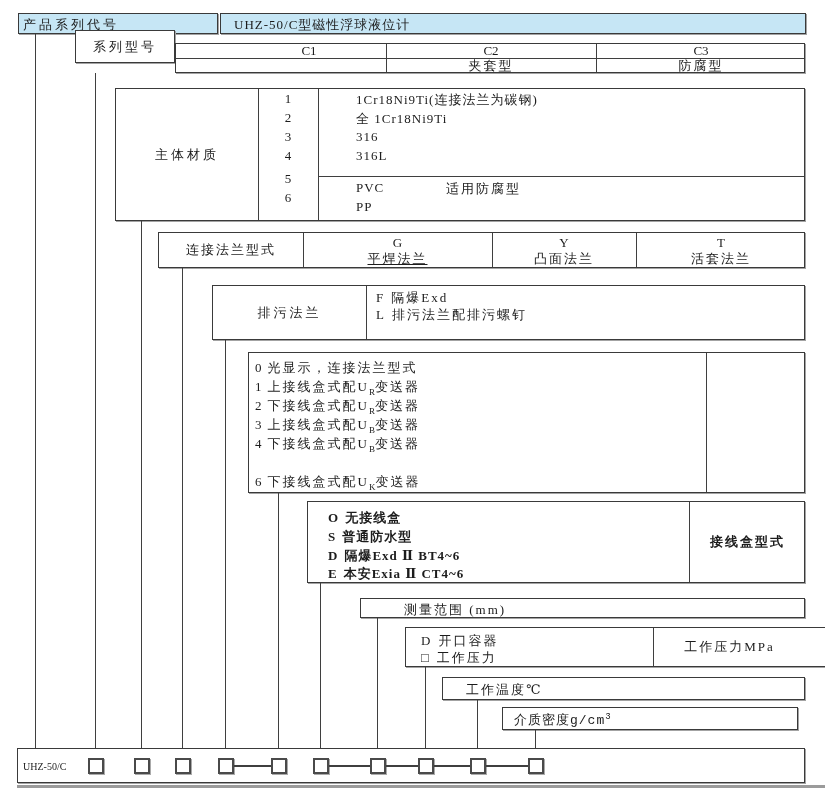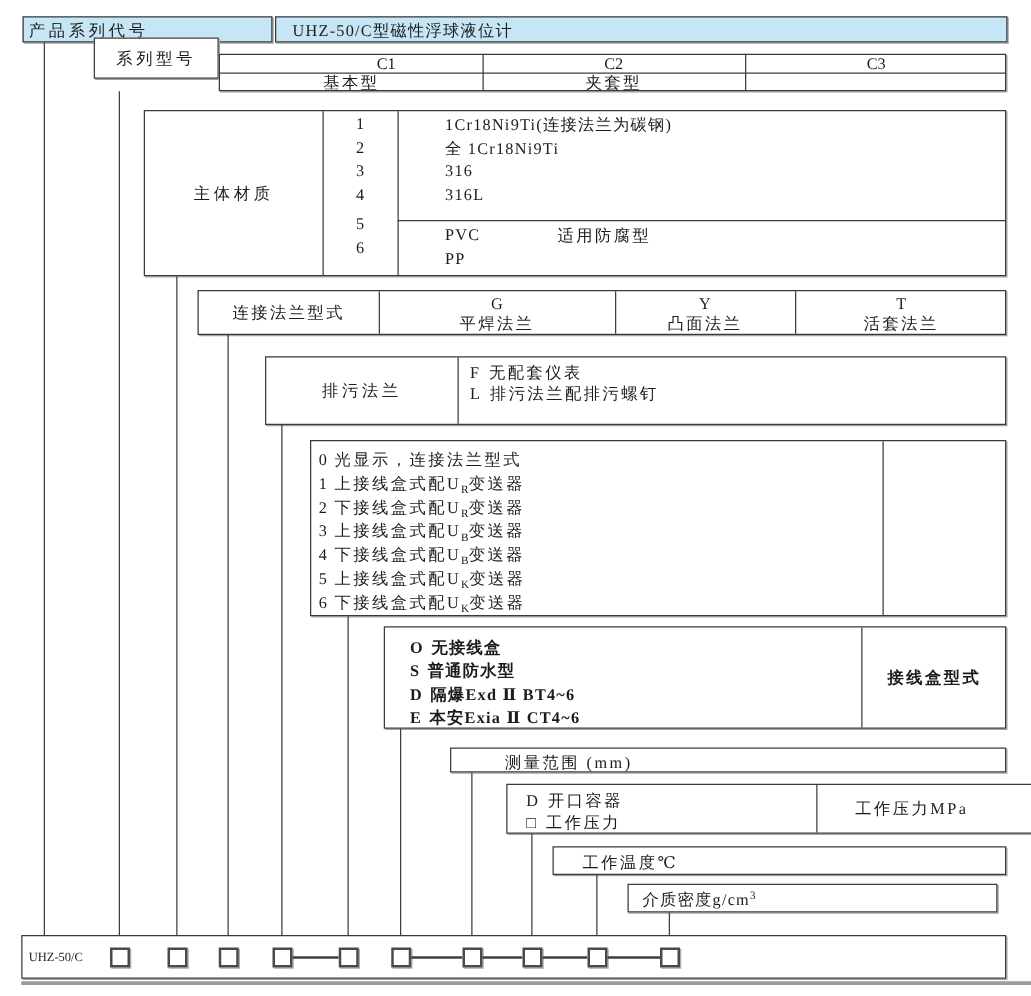--- a/index.html
+++ b/index.html
@@ -51,22 +51,22 @@
 <div class="box" style="left:75px;top:30px;width:100px;height:33px;">
   <div class="flexc ls3" style="left:0;top:0;right:0;bottom:0;">系列型号</div>
 </div>
 <div class="box" style="left:175px;top:43px;width:630px;height:30px;">
   <div class="vdiv" style="left:210px;"></div>
   <div class="vdiv" style="left:420px;"></div>
   <div class="hdiv" style="left:0;right:0;top:14px;"></div>
   <div class="flexc" style="left:0;top:0;width:210px;height:14px;margin-left:28px;">C1</div>
   <div class="flexc" style="left:210px;top:0;width:210px;height:14px;">C2</div>
   <div class="flexc" style="left:420px;top:0;width:210px;height:14px;">C3</div>
-  <div class="flexc ls2" style="left:0;top:14px;width:210px;height:15px;">基本型</div>
   <div class="flexc ls2" style="left:210px;top:14px;width:210px;height:15px;">夹套型</div>
+  <div class="flexc ls2" style="left:420px;top:14px;width:210px;height:15px;">防腐型</div>
 </div>
 
 <div class="box" style="left:115px;top:88px;width:690px;height:133px;">
   <div class="vdiv" style="left:142px;"></div>
   <div class="vdiv" style="left:202px;"></div>
   <div class="hdiv" style="left:202px;right:0;top:87px;"></div>
   <div class="flexc ls3" style="left:0;top:0;width:142px;height:100%;">主体材质</div>
   <div class="trow" style="left:142px;top:2px;width:60px;text-align:center;">1</div>
   <div class="trow" style="left:142px;top:21px;width:60px;text-align:center;">2</div>
   <div class="trow" style="left:142px;top:40px;width:60px;text-align:center;">3</div>
@@ -81,32 +81,32 @@
   <div class="trow ls2" style="left:330px;top:91px;">适用防腐型</div>
   <div class="trow ls1" style="left:240px;top:110px;">PP</div>
 </div>
 
 <div class="box" style="left:158px;top:232px;width:647px;height:36px;">
   <div class="vdiv" style="left:144px;"></div>
   <div class="vdiv" style="left:333px;"></div>
   <div class="vdiv" style="left:477px;"></div>
   <div class="flexc ls2" style="left:0;top:0;width:144px;height:100%;">连接法兰型式</div>
   <div class="flexc" style="left:144px;top:2px;width:189px;height:15px;">G</div>
-  <div class="flexc ls2" style="left:144px;top:18px;width:189px;height:15px;">平焊法兰</div>
+  <div class="flexc ls2" style="left:144px;top:18px;width:189px;height:15px;text-decoration:underline;">平焊法兰</div>
   <div class="flexc" style="left:333px;top:2px;width:144px;height:15px;">Y</div>
   <div class="flexc ls2" style="left:333px;top:18px;width:144px;height:15px;">凸面法兰</div>
   <div class="flexc" style="left:477px;top:2px;width:170px;height:15px;">T</div>
   <div class="flexc ls2" style="left:477px;top:18px;width:170px;height:15px;">活套法兰</div>
 </div>
 
 <div class="box" style="left:212px;top:285px;width:593px;height:55px;">
   <div class="vdiv" style="left:153px;"></div>
   <div class="flexc ls3" style="left:0;top:0;width:153px;height:100%;">排污法兰</div>
   <div class="trow ls2" style="left:163px;top:3px;">
-    <span class="code">F</span><span>无配套仪表</span>
+    <span class="code">F</span><span>隔爆Exd</span>
   </div>
   <div class="trow ls2" style="left:163px;top:20px;">
     <span class="code">L</span><span>排污法兰配排污螺钉</span>
   </div>
   <div class="trow ls2" style="left:163px;top:37px;margin-top:44px;">
     <span class="code">P</span><span>排污法兰配排污阀</span>
   </div>
 </div>
 
 <div class="box" style="left:248px;top:352px;width:557px;height:141px;">
@@ -119,23 +119,20 @@
   </div>
   <div class="trow ls2" style="left:6px;top:44px;">
     <span class="code" style="margin-right:4px;">2</span><span>下接线盒式配U</span><sub class="u">R</sub><span>变送器</span>
   </div>
   <div class="trow ls2" style="left:6px;top:63px;">
     <span class="code" style="margin-right:4px;">3</span><span>上接线盒式配U</span><sub class="u">B</sub><span>变送器</span>
   </div>
   <div class="trow ls2" style="left:6px;top:82px;font-family:Liberation Serif, serif;">
     <span class="code" style="margin-right:4px;">4</span><span>下接线盒式配U</span><sub class="u">B</sub><span>变送器</span>
   </div>
-  <div class="trow ls2" style="left:6px;top:101px;">
-    <span class="code" style="margin-right:4px;">5</span><span>上接线盒式配U</span><sub class="u">K</sub><span>变送器</span>
-  </div>
   <div class="trow ls2" style="left:6px;top:120px;">
     <span class="code" style="margin-right:4px;">6</span><span>下接线盒式配U</span><sub class="u">K</sub><span>变送器</span>
   </div>
 </div>
 
 <div class="box" style="left:307px;top:501px;width:498px;height:82px;font-weight:bold;">
   <div class="vdiv" style="left:381px;"></div>
   <div class="trow ls1" style="left:20px;top:7px;">
     <span class="code">O</span><span>无接线盒</span>
   </div>
@@ -163,21 +160,21 @@
   <div class="trow ls2" style="left:15px;top:21px;">
     <span class="code">□</span><span>工作压力</span>
   </div>
   <div class="flexc ls2" style="left:247px;top:0;width:153px;height:100%;">工作压力MPa</div>
 </div>
 
 <div class="box" style="left:442px;top:677px;width:363px;height:23px;">
   <span class="trow ls2" style="left:23px;top:3px;">工作温度℃</span>
 </div>
 
-<div class="box" style="left:502px;top:707px;width:296px;height:23px;">
+<div class="box" style="left:502px;top:707px;width:296px;height:23px;font-family:Liberation Mono, monospace;">
   <span class="trow ls1" style="left:11px;top:3px;"><span>介质密度g/cm</span><sup class="s">3</sup></span>
 </div>
 
 <div class="vline" style="left:35px;top:34px;height:714px;"></div>
 <div class="vline" style="left:95px;top:73px;height:675px;"></div>
 <div class="vline" style="left:141px;top:221px;height:527px;"></div>
 <div class="vline" style="left:182px;top:268px;height:480px;"></div>
 <div class="vline" style="left:225px;top:340px;height:408px;"></div>
 <div class="vline" style="left:278px;top:493px;height:255px;"></div>
 <div class="vline" style="left:320px;top:583px;height:165px;"></div>

